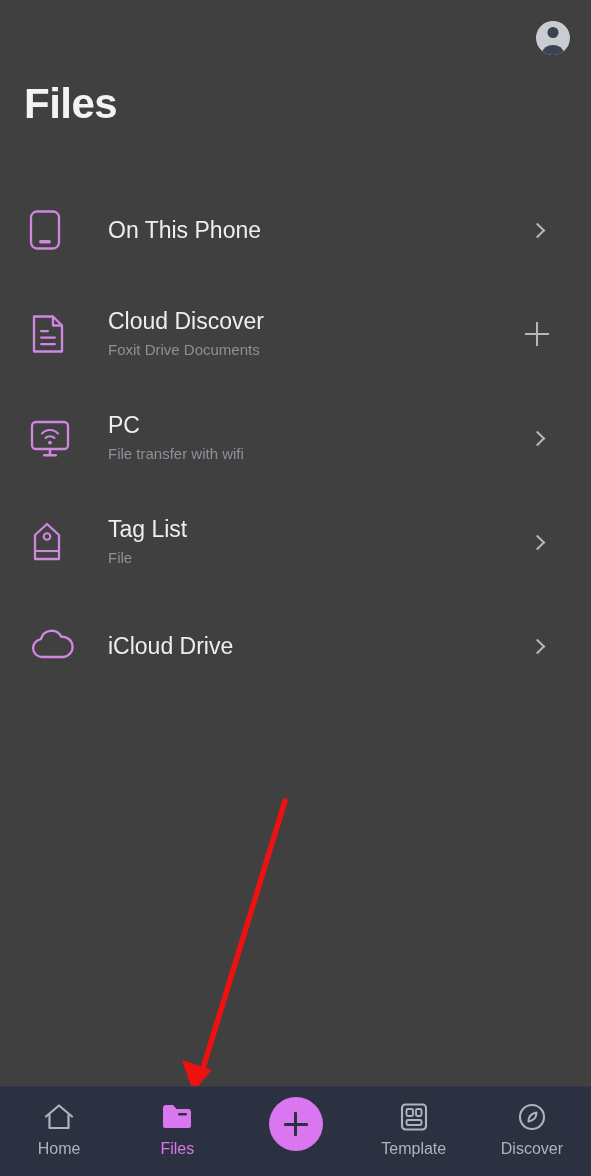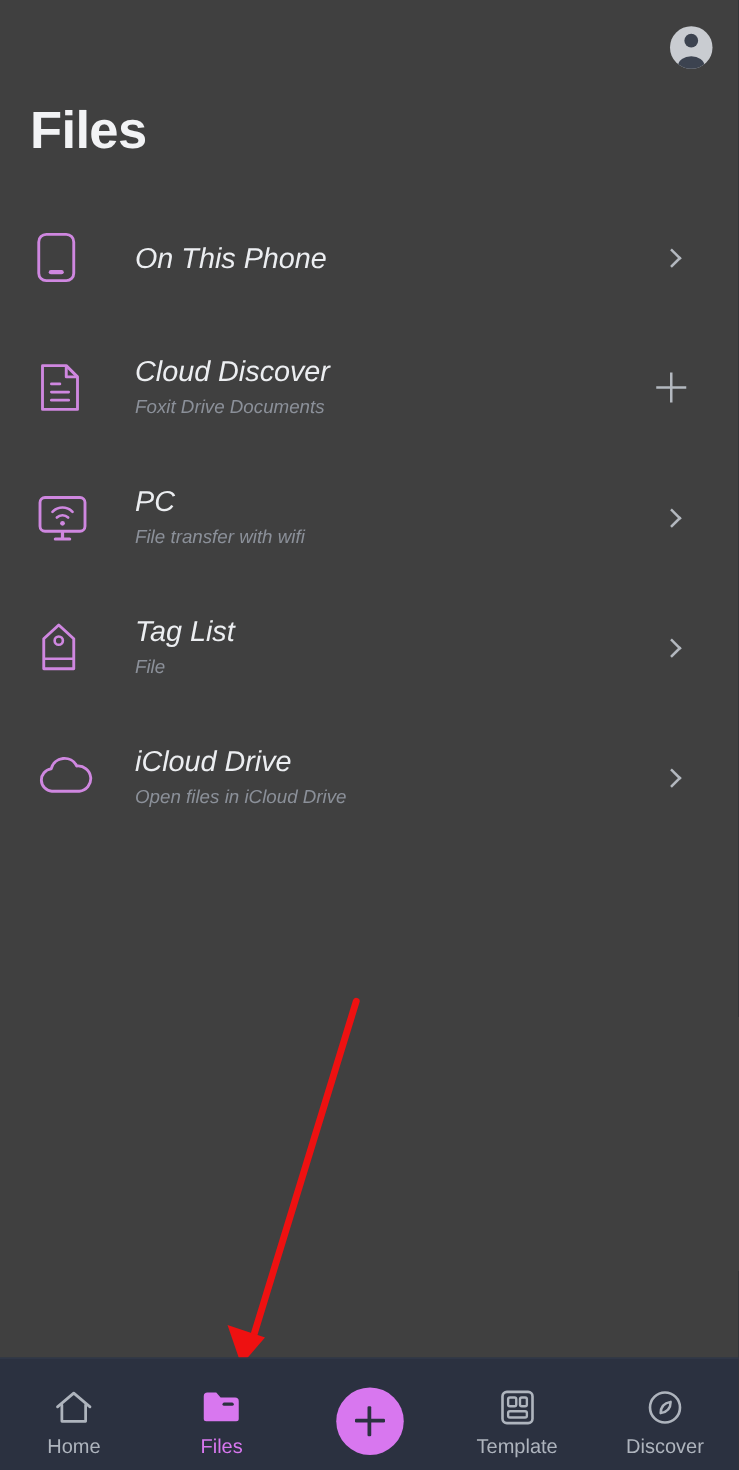--- a/index.html
+++ b/index.html
@@ -66,24 +66,23 @@
     top: 80px;
     font-size: 42px;
     font-weight: bold;
     color: #f2f3f5;
     letter-spacing: -0.5px;
   }
 
   
   .list {
     position: absolute;
-    top: 154px;
+    top: 178px;
     left: 0;
     width: 574px;
-    font-style: italic;
   }
   .row {
     position: relative;
     height: 104px;
     display: flex;
     align-items: center;
     padding: 0 22px 0 24px;
   }
   .row .icon-wrap {
     width: 60px;
@@ -165,21 +164,21 @@
   
   .bottomnav {
     position: absolute;
     left: 0;
     bottom: 0;
     width: 591px;
     height: 90px;
     background: #2b3140;
     border-top: 1px solid #333a49;
     display: flex;
-    align-items: center;
+    align-items: flex-start;
     padding-top: 12px;
   }
   .navitem {
     flex: 1;
     display: flex;
     flex-direction: column;
     align-items: center;
     justify-content: flex-start;
   }
   .navitem .nav-icon {
@@ -300,21 +299,20 @@
     </div>
 
     <div class="row">
       <div class="icon-wrap">
         <svg width="50" height="36" viewBox="0 0 50 36" fill="none">
           <path d="M13.5 29 a9 9 0 0 1 -0.6 -17.9 a11 11 0 0 1 20.5 -2.3 a8.6 8.6 0 0 1 2.1 20.2 Z" stroke="#cf87e0" stroke-width="2.3" stroke-linejoin="round"></path>
         </svg>
       </div>
       <div class="texts">
         <div class="title">iCloud Drive</div>
-        <div class="subtitle">Open files in iCloud Drive</div>
       </div>
       <div class="trail">
         <span class="chev"></span>
       </div>
     </div>
 
 
   </div>
 
   <svg class="annotation" viewBox="0 0 591 1176">

